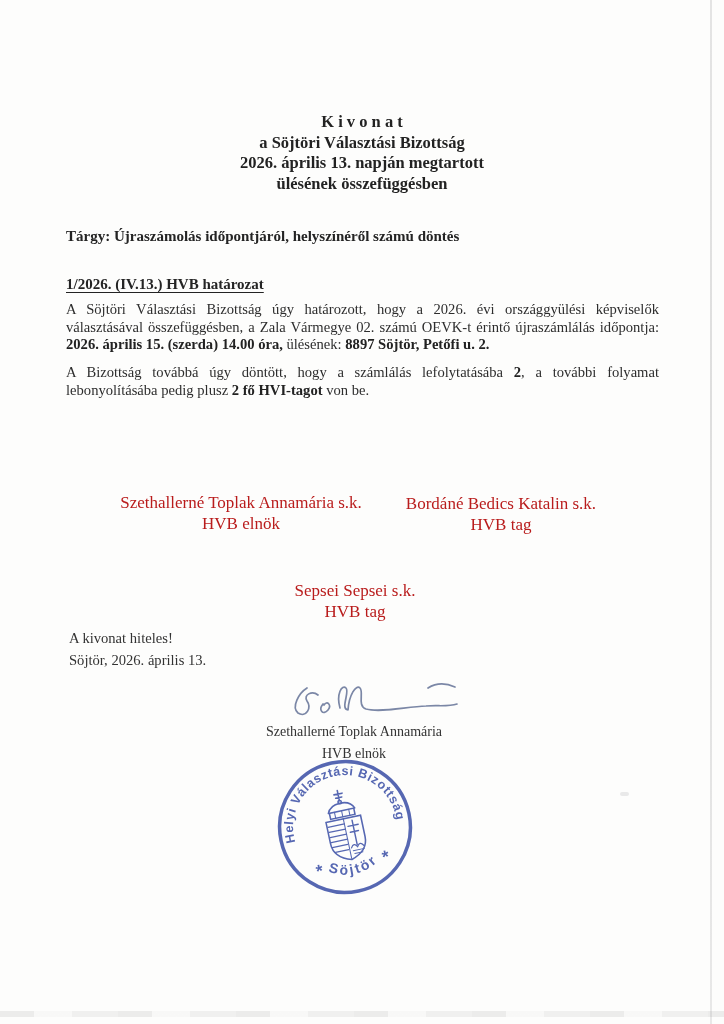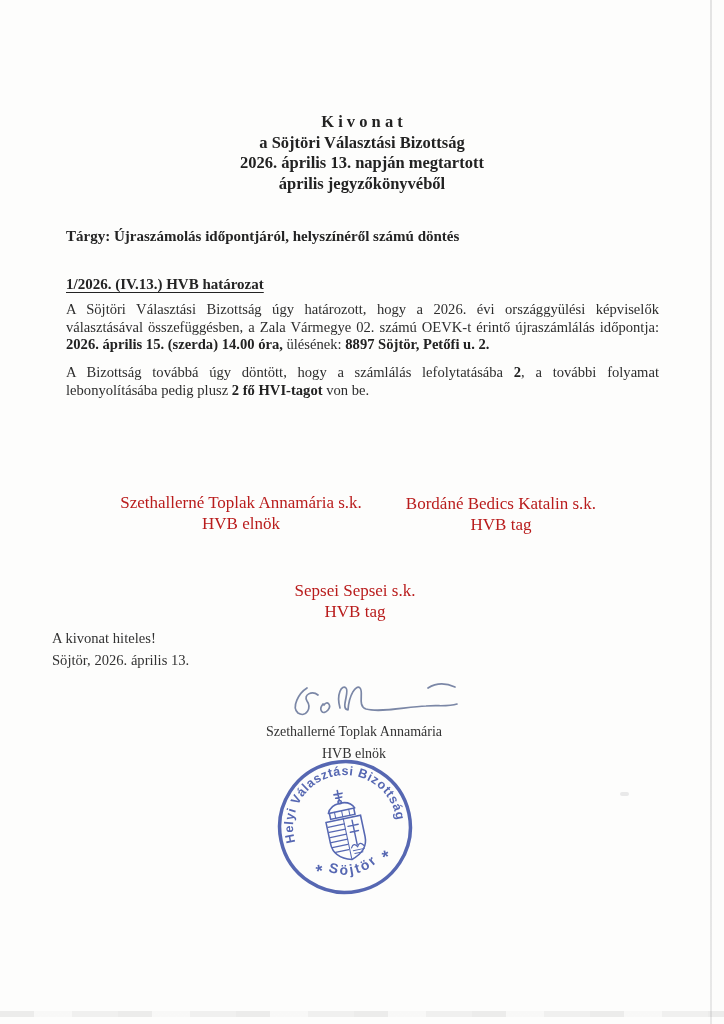--- a/index.html
+++ b/index.html
@@ -36,21 +36,21 @@
   .body-par b{color:#222;margin-top:36px;}
 
   .sig-block{
     text-align:center;font-size:17px;line-height:21px;color:#b91c1c;
   }
   .sig-left {top:492px;left:100px;width:282px;}
   .sig-right{top:493px;left:380px;width:242px;}
   .sig-center{top:580px;left:235px;width:240px;}
 
   .attestation{
-    top:628px;left:52px;width:300px;
+    top:628px;left:69px;width:300px;
     font-size:14.6px;line-height:21.5px;color:#333;
   }
   .certifier{
     top:721px;left:230px;width:248px;text-align:center;
     font-size:14px;line-height:21.5px;color:#333;
   }
 
   .handwriting{top:679px;left:277px;}
   .stamp{top:744px;left:262px;}
 
@@ -74,21 +74,21 @@
 </style>
 </head>
 <body>
 
 <div class="page">
 
   <div class="abs title-block">
     <div>K i v o n a t</div>
     <div>a Söjtöri Választási Bizottság</div>
     <div>2026. április 13. napján megtartott</div>
-    <div>április jegyzőkönyvéből</div>
+    <div>ülésének összefüggésben</div>
   </div>
 
   <div class="abs subject-line">Tárgy: Újraszámolás időpontjáról, helyszínéről számú döntés</div>
 
   <div class="abs decision-heading">1/2026. (IV.13.) HVB határozat</div>
 
   <div class="abs body-par par1"><span>A Söjtöri Választási Bizottság úgy határozott, hogy a 2026. évi országgyülési képviselők választásával összefüggésben, a Zala Vármegye 02. számú OEVK-t érintő újraszámlálás időpontja: </span><b>2026. április 15. (szerda) 14.00 óra,</b><span> ülésének: </span><b>8897 Söjtör, Petőfi u. 2.</b></div>
 
   <div class="abs body-par par2"><span>A Bizottság továbbá úgy döntött, hogy a számlálás lefolytatásába </span><b>2</b><span>, a további folyamat lebonyolításába pedig plusz </span><b>2 fő HVI-tagot</b><span> von be.</span></div>
 

